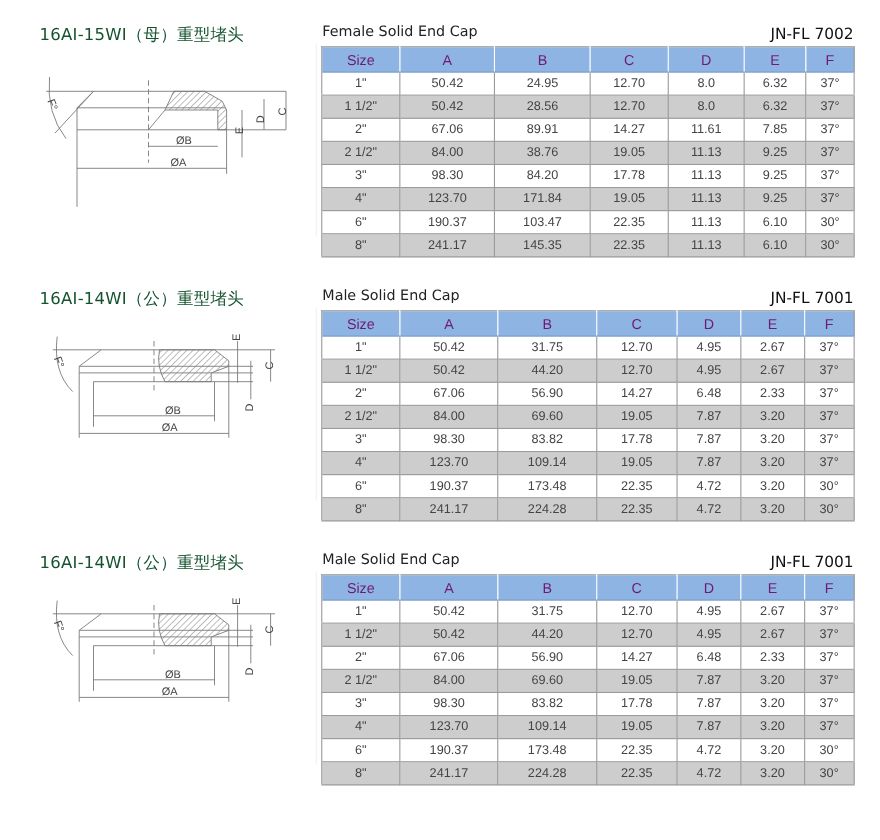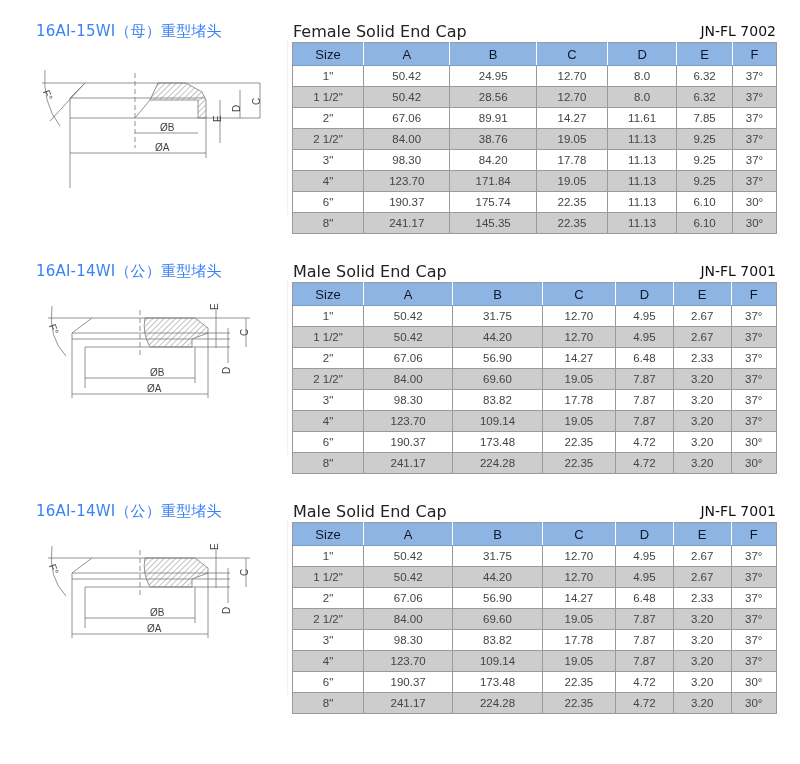--- a/index.html
+++ b/index.html
@@ -1,29 +1,29 @@
 <!DOCTYPE html>
 <html><head>
   <meta charset="utf-8">
   <style>
     html, body { margin: 0; padding: 0; background: #ffffff; }
     body { width: 800px; height: 764px; position: relative; overflow: hidden;
            font-family: "Liberation Sans", "DejaVu Sans", sans-serif; color: #333; }
     .section { position: absolute; left: 0; width: 800px; height: 240px; }
-    .cn-title { position: absolute; left: 36px; top: 12px; font-size: 15px; color: #3b82f6;
+    .cn-title { position: absolute; left: 36px; top: 12px; font-size: 15px; color: #14532d;
                 font-family: "DejaVu Sans", sans-serif; letter-spacing: 0.2px; }
     .drawing { position: absolute; left: 30px; top: 38px; width: 250px; height: 170px; }
     .drawing svg { width: 250px; height: 170px; }
-    .en-title { position: absolute; left: 293px; top: 12px; font-size: 16px; color: #222;
+    .en-title { position: absolute; left: 293px; top: 12px; font-size: 13px; color: #222;
                 font-family: "DejaVu Sans", sans-serif; }
     .code { position: absolute; right: 24px; top: 13px; font-size: 14px; font-weight: normal; color: #111;
             font-family: "DejaVu Sans", sans-serif; }
     table.spec { position: absolute; left: 292px; top: 32px; width: 485px; border-collapse: collapse;
                  font-size: 11.5px; color: #444; border: 1px solid #9a9a9a; }
-    table.spec th { background: #8db4e2; color: #0f172a; font-weight: normal; font-size: 13px;
+    table.spec th { background: #8db4e2; color: #701a75; font-weight: normal; font-size: 13px;
                     height: 20px; border-right: 1px solid #ffffff; border-bottom: 1px solid #7a9cc8; }
     table.spec td { height: 20px; text-align: center; border-right: 1px solid #9a9a9a;
                     border-bottom: 1px solid #9a9a9a; padding: 0; }
     table.spec tr.odd td { background: #ffffff; }
     table.spec tr.even td { background: #cdcdcd; }
     table.spec th:last-child, table.spec td:last-child { border-right: none; }
     .col-size { width: 68px; }
     .divider { position: absolute; left: 287px; top: 30px; width: 1px; height: 175px; background: #f0f0f0; }
   </style>
 </head>
@@ -132,21 +132,21 @@
             <td>123.70</td>
             <td>171.84</td>
             <td>19.05</td>
             <td>11.13</td>
             <td>9.25</td>
             <td>37°</td>
           </tr>
           <tr class="odd">
             <td>6"</td>
             <td>190.37</td>
-            <td>175.74</td>
+            <td>103.47</td>
             <td>22.35</td>
             <td>11.13</td>
             <td>6.10</td>
             <td>30°</td>
           </tr>
           <tr class="even">
             <td>8"</td>
             <td>241.17</td>
             <td>145.35</td>
             <td>22.35</td>

